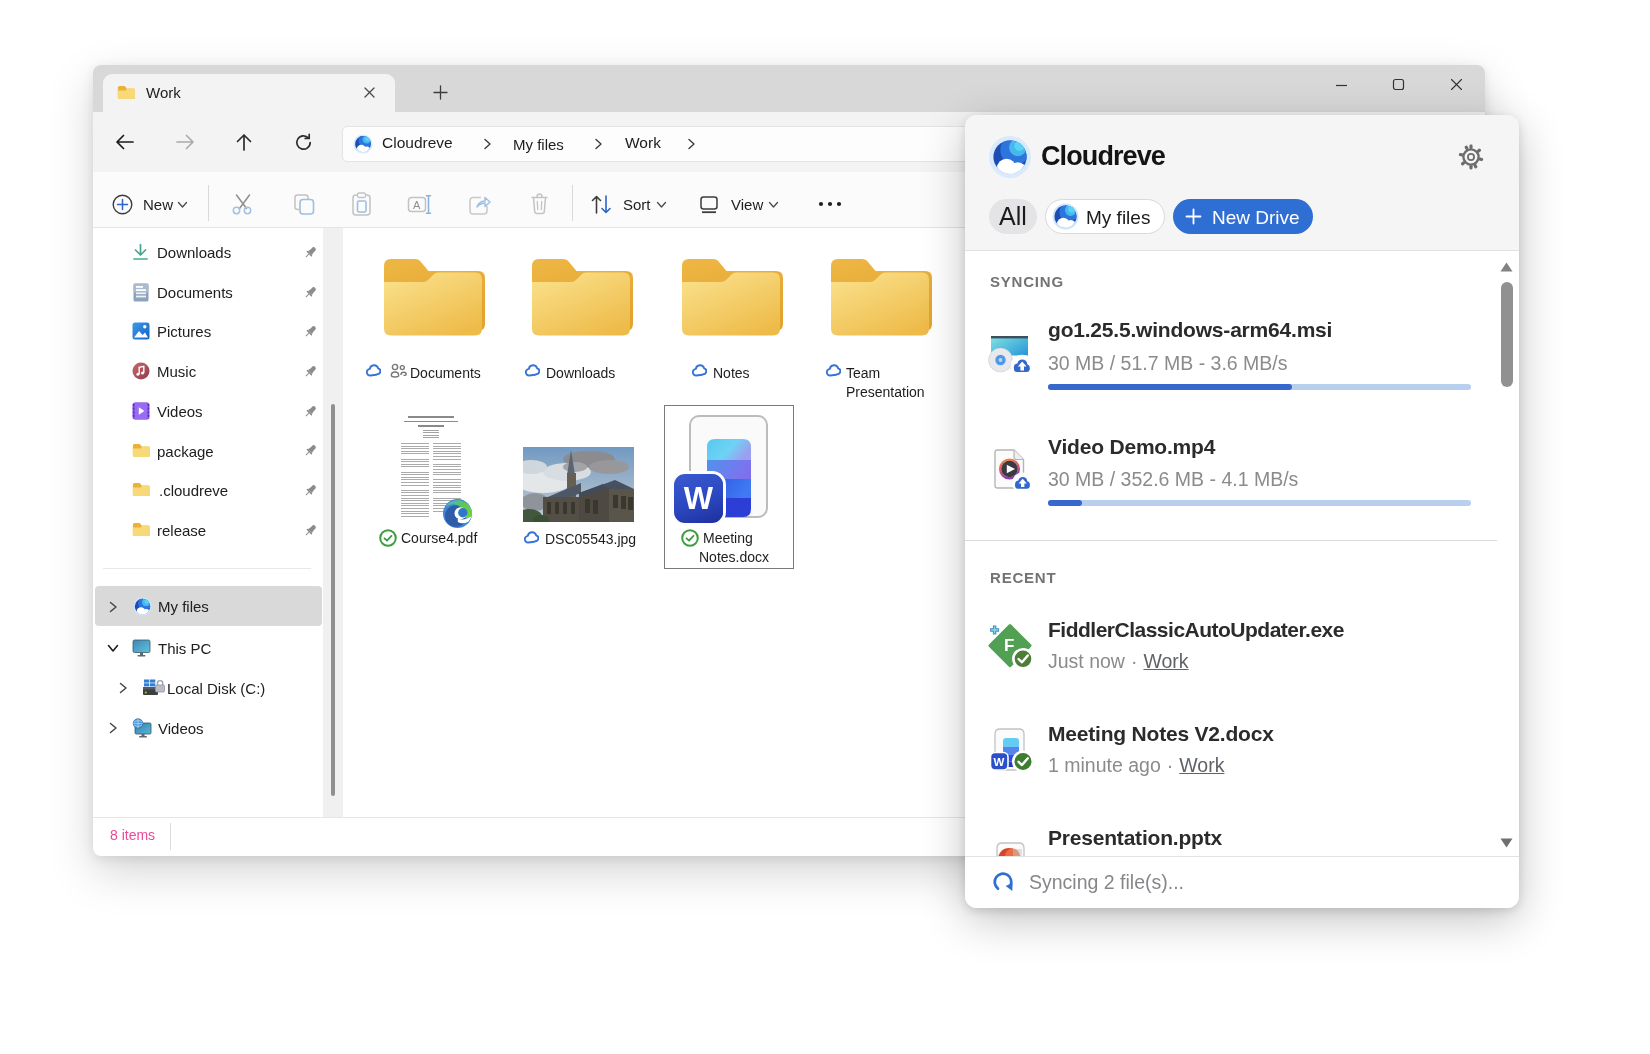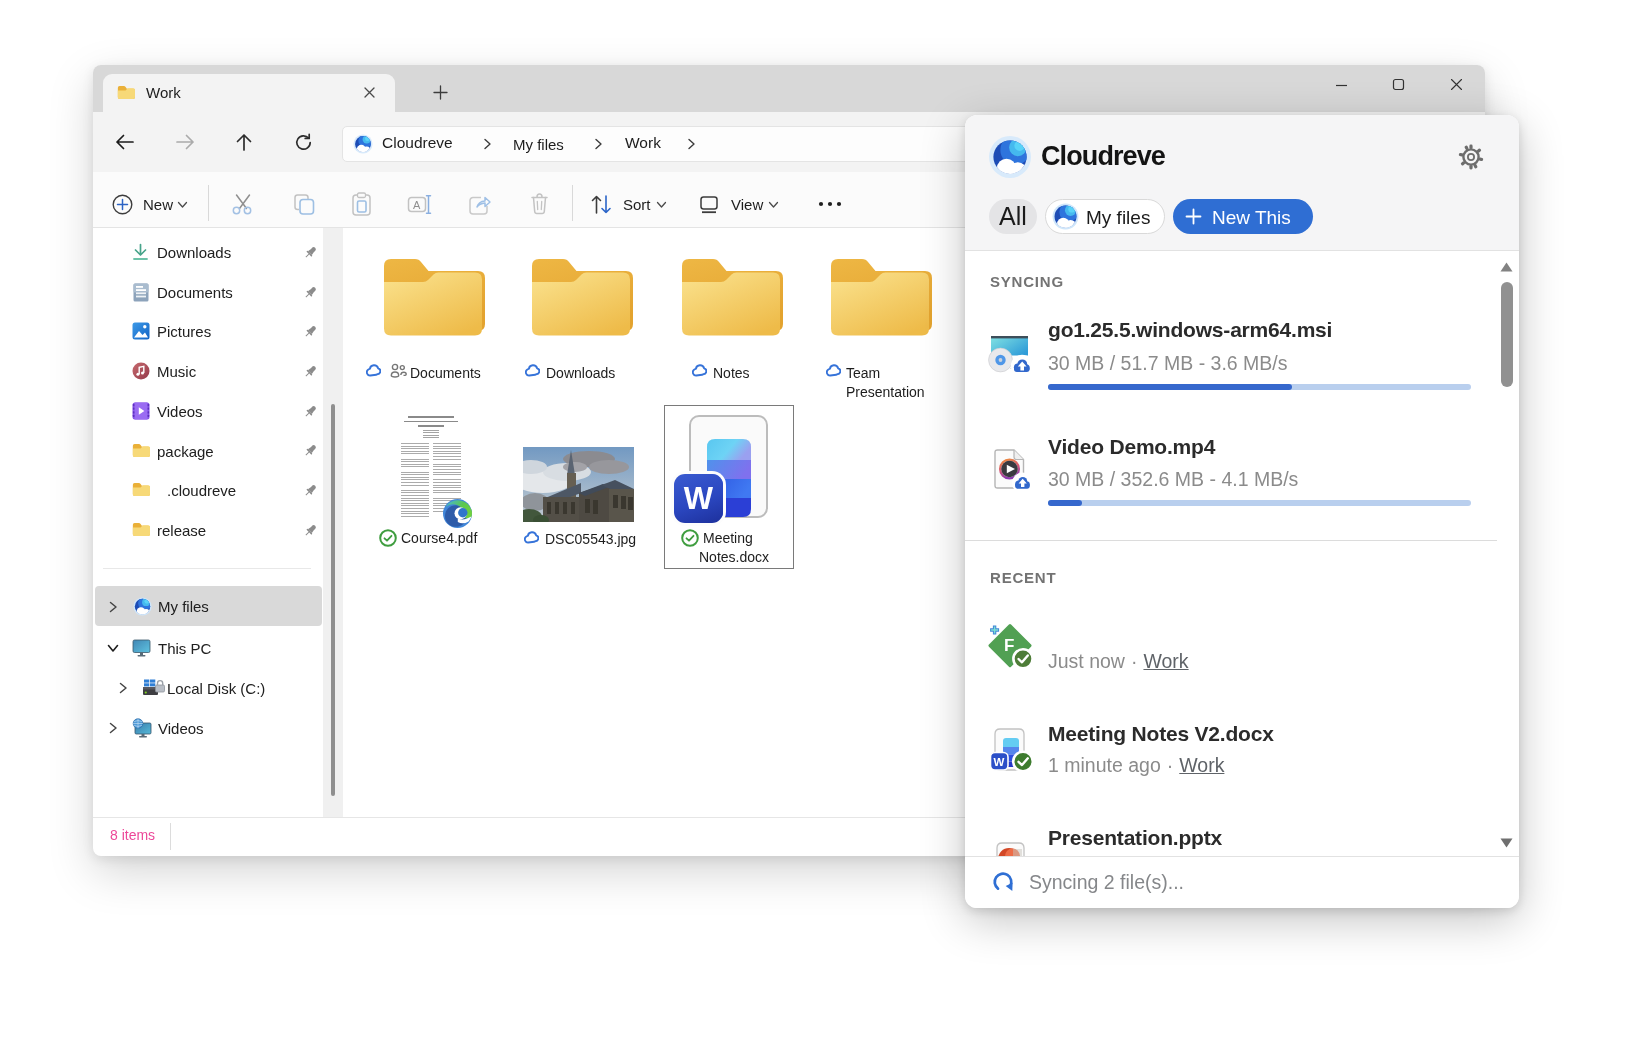--- a/index.html
+++ b/index.html
@@ -234,21 +234,21 @@
 <div class="srow" style="left:157px; top:403px;text-align:right;">Videos</div>
 <svg class="abs" style="left:132px; top:443px;" width="18" height="15" viewBox="0 0 21 17">
  <path d="M1 3 q0-2 2-2 h5 q1.2 0 2 1 l1.5 2 h7.5 q2 0 2 2 v8 q0 2-2 2 H3 q-2 0-2-2 z" fill="#eab038"></path>
  <path d="M1 6.2 h8 q1 0 1.6-.7 l1-1.2 q.6-.7 1.6-.7 h5.8 q2 0 2 2 v8.4 q0 2-2 2 H3 q-2 0-2-2 z" fill="#f7d978"></path>
 </svg>
 <div class="srow" style="left:157px; top:443px;">package</div>
 <svg class="abs" style="left:132px; top:482px;" width="18" height="15" viewBox="0 0 21 17">
  <path d="M1 3 q0-2 2-2 h5 q1.2 0 2 1 l1.5 2 h7.5 q2 0 2 2 v8 q0 2-2 2 H3 q-2 0-2-2 z" fill="#eab038"></path>
  <path d="M1 6.2 h8 q1 0 1.6-.7 l1-1.2 q.6-.7 1.6-.7 h5.8 q2 0 2 2 v8.4 q0 2-2 2 H3 q-2 0-2-2 z" fill="#f7d978"></path>
 </svg>
-<div class="srow" style="left:167px; top:482px;">.cloudreve</div>
+<div class="srow" style="left:159px; top:482px;">.cloudreve</div>
 <svg class="abs" style="left:132px; top:522px;" width="18" height="15" viewBox="0 0 21 17">
  <path d="M1 3 q0-2 2-2 h5 q1.2 0 2 1 l1.5 2 h7.5 q2 0 2 2 v8 q0 2-2 2 H3 q-2 0-2-2 z" fill="#eab038"></path>
  <path d="M1 6.2 h8 q1 0 1.6-.7 l1-1.2 q.6-.7 1.6-.7 h5.8 q2 0 2 2 v8.4 q0 2-2 2 H3 q-2 0-2-2 z" fill="#f7d978"></path>
 </svg>
 <div class="srow" style="left:157px; top:522px;">release</div>
 
 <svg class="abs" style="left:303px; top:245px;" width="15" height="15" viewBox="0 0 15 15">
  <g transform="rotate(45 7.5 7.5)" fill="#8c8c8c">
   <circle cx="7.5" cy="3.1" r="2.2"></circle>
   <path d="M5.6 3.8 h3.8 l0.9 4.6 h-5.6 z"></path>
@@ -596,21 +596,21 @@
   <circle cx="20" cy="37" r="11" fill="#fff"></circle>
   <circle cx="33" cy="40" r="10" fill="#fff"></circle>
   <rect x="2" y="38" width="44" height="8" fill="#fff"></rect>
  </g>
 </svg>
 <div class="txt" style="left:1086px; top:207px; font-size:19px; color:#1b1b1b;">My files</div>
 <div class="chip" style="left:1173px; top:199px; width:140px; background:#2f6ed3;"></div>
 <svg class="abs" style="left:1185px; top:208px;" width="17" height="17" viewBox="0 0 17 17">
  <path d="M8.5 1.5 V15.5 M1.5 8.5 H15.5" stroke="#fff" stroke-width="1.8" stroke-linecap="round"></path>
 </svg>
-<div class="txt" style="left:1212px; top:207px; font-size:19px; color:#fff;">New This</div>
+<div class="txt" style="left:1212px; top:207px; font-size:19px; color:#fff;">New Drive</div>
 
 <svg class="abs" style="left:1500px; top:262px;" width="13" height="10" viewBox="0 0 13 10">
       <polygon points="6.5,0.5 12.5,9.5 0.5,9.5" fill="#828282"></polygon>
     </svg>
 <div class="abs" style="left:1501px; top:282px; width:12px; height:105px; background:#919191; border-radius:6px;"></div>
 <svg class="abs" style="left:1500px; top:838px;" width="13" height="10" viewBox="0 0 13 10">
       <polygon points="6.5,9.5 12.5,0.5 0.5,0.5" fill="#6f6f6f"></polygon>
     </svg>
 
 <div class="shead" style="left:990px; top:273px;">SYNCING</div>
@@ -673,20 +673,21 @@
 
 <div class="shead" style="left:990px; top:569px;">RECENT</div>
 <svg class="abs" style="left:987px; top:620px;" width="48" height="50" viewBox="0 0 48 50">
  <path d="M23 5.6 L43 25.6 L23 45.6 L3 25.6 z" fill="#51a053" stroke="#51a053" stroke-width="3" stroke-linejoin="round"></path>
  <text x="17" y="31" font-size="17" font-weight="bold" fill="#fff" font-family="Liberation Sans">F</text>
  <path d="M7.6 5.5 v9 M3.1 10 h9" stroke="#4286d8" stroke-width="3.4"></path>
  <path d="M7.6 6.5 v7 M4.1 10 h7" stroke="#7ce0d3" stroke-width="1.4"></path>
  <circle cx="36" cy="38.8" r="9.6" fill="#4e7d38" stroke="#fff" stroke-width="2.6"></circle>
  <path d="M31.5 39 L35 42.3 L40.8 35.5" fill="none" stroke="#fff" stroke-width="2.4" stroke-linecap="round" stroke-linejoin="round"></path>
 </svg>
+<div class="ptitle" style="left:1048px; top:618px; letter-spacing:-0.5px;">FiddlerClassicAutoUpdater.exe</div>
 <div class="psub" style="left:1048px; top:650px;">Just now<span style="margin:0 6px;">·</span><span style="text-decoration:underline; color:#5f6368;">Work</span></div>
 <svg class="abs" style="left:990px; top:727px;" width="46" height="46" viewBox="0 0 46 46">
  <path d="M5 7 q0-5 5-5 h19 q5 0 5 5 v31 q0 5-5 5 h-19 q-5 0-5-5 z" fill="#fbfbfb" stroke="#c2c2c2" stroke-width="1.3"></path>
  <path d="M13 14 q0-3 3-3 h10 q3 0 3 3 v6 h-16z" fill="#64ccf2"></path>
  <rect x="13" y="20" width="16" height="7.5" fill="#5585ec"></rect>
  <rect x="13" y="27.5" width="16" height="7" fill="#2c4fe0"></rect>
  <rect x="13" y="34.5" width="16" height="5.5" fill="#2438c8"></rect>
  <rect x="0.5" y="25.5" width="17.5" height="17.5" rx="4.5" fill="#2b4fc8" stroke="#fdfdfd" stroke-width="1.6"></rect>
  <text x="3.4" y="38.6" font-size="11.5" font-weight="bold" fill="#fff" font-family="Liberation Sans">W</text>
  <circle cx="33" cy="34.5" r="9.8" fill="#3e7c2f" stroke="#fff" stroke-width="2.6"></circle>

